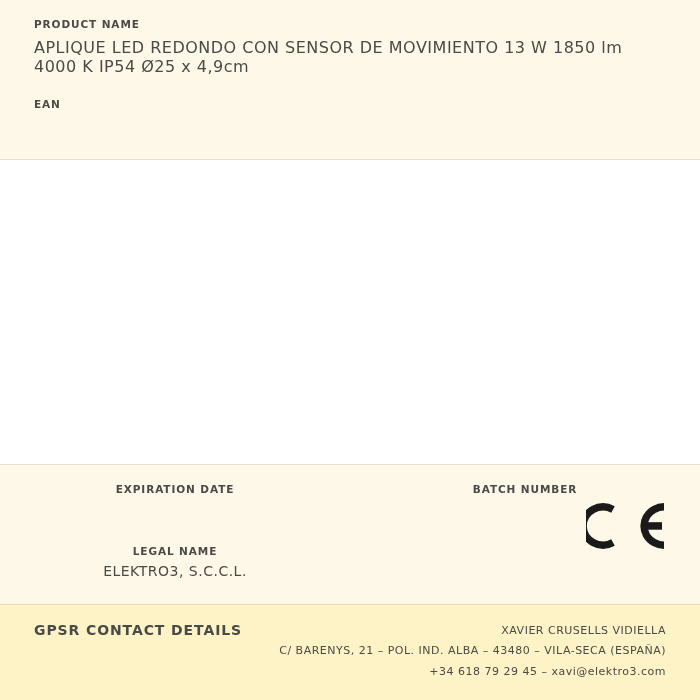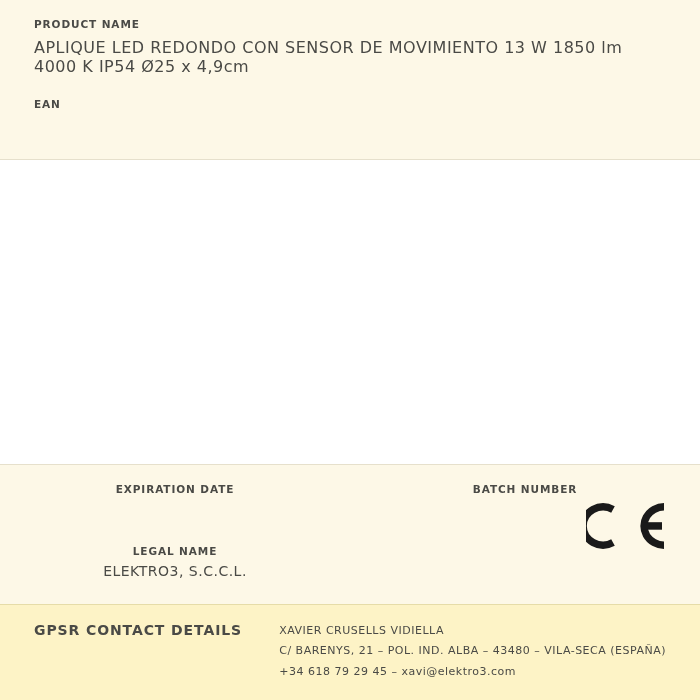--- a/index.html
+++ b/index.html
@@ -105,21 +105,21 @@
   }
   .gpsr-title {
     font-size: 14px;
     letter-spacing: 0.9px;
     font-weight: bold;
     color: #4a4a46;
     white-space: nowrap;
     padding-top: 1px;
   }
   .gpsr-right {
-    text-align: left;
+    text-align: right;
     font-size: 11px;
     letter-spacing: 0.5px;
     line-height: 1.85;
     color: #4a4a46;
   }
   .gpsr-right div { margin: 0; }
 </style>
 </head>
 <body>
 

